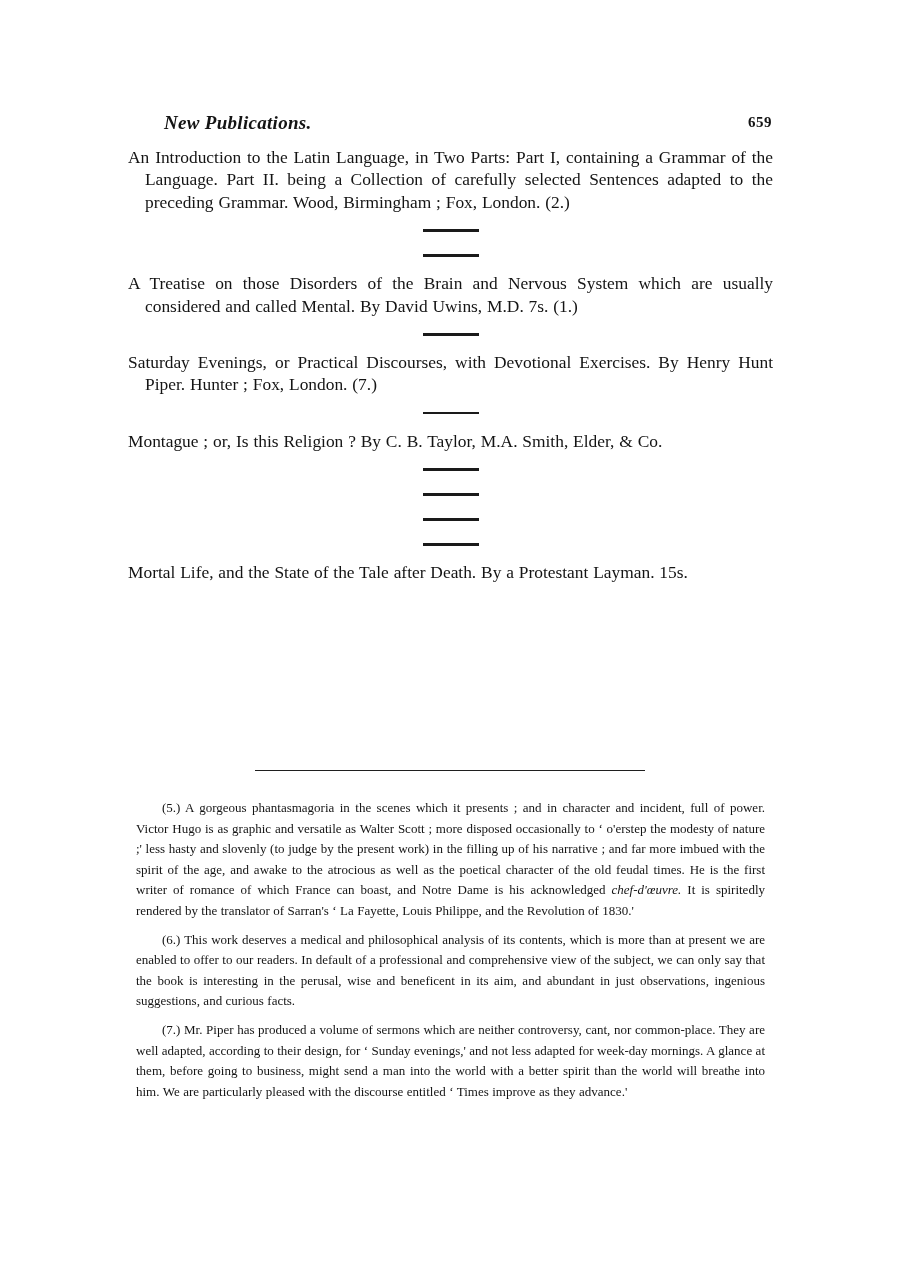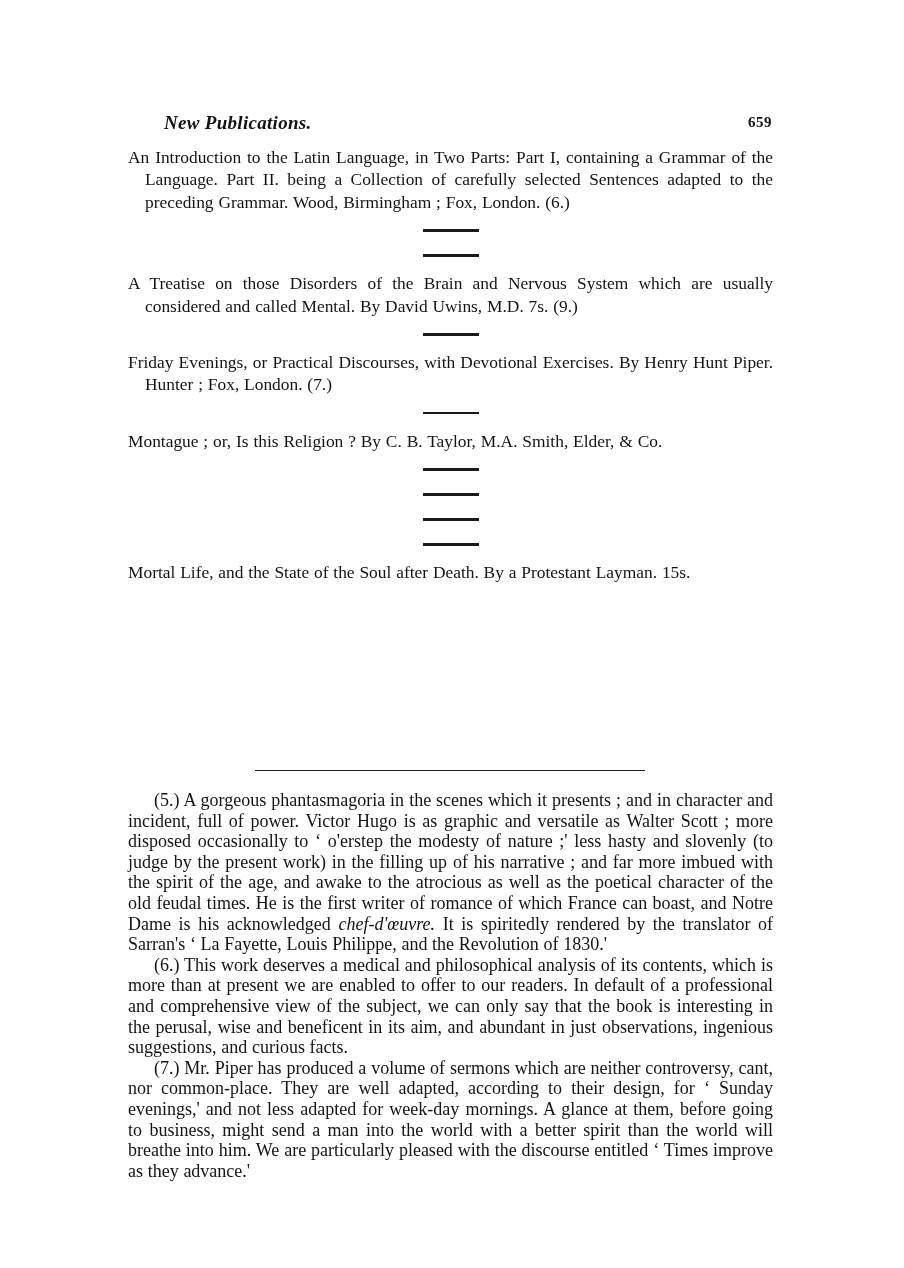--- a/index.html
+++ b/index.html
@@ -95,65 +95,65 @@
   }
 
   
   .notes {
     position: absolute;
     left: 128px;
     top: 790px;
     width: 645px;
   }
   .note-par {
-    font-size: 18px;
+    font-size: 13px;
     line-height: 20.6px;
     text-align: justify;
     text-align-last: left;
     text-indent: 26px;
-    margin: 0;
+    margin: 8px;
     word-spacing: 0.2px;
   }
   .note-par em {
     font-style: italic;
   }
 </style>
 </head>
 <body>
 
 <div class="page">
 
   <div class="running-head">
     <div class="head-title">New Publications.</div>
     <div class="head-folio">659</div>
   </div>
 
   <div class="pub-list">
 
-    <p class="pub-entry">An Introduction to the Latin Language, in Two Parts: Part I, containing a Grammar of the Language.   Part II. being a Collection of carefully selected Sentences adapted to the preceding Grammar. Wood, Birmingham ; Fox, London.   (6.)</p>
+    <p class="pub-entry">An Introduction to the Latin Language, in Two Parts: Part I, containing a Grammar of the Language.   Part II. being a Collection of carefully selected Sentences adapted to the preceding Grammar. Wood, Birmingham ; Fox, London.   (2.)</p>
     <div class="pub-sep"></div>
 
     <div class="pub-sep"></div>
 
-    <p class="pub-entry">A Treatise on those Disorders of the Brain and Nervous System which are usually considered and called Mental.   By David Uwins, M.D. 7s.   (9.)</p>
+    <p class="pub-entry">A Treatise on those Disorders of the Brain and Nervous System which are usually considered and called Mental.   By David Uwins, M.D. 7s.   (1.)</p>
     <div class="pub-sep"></div>
 
-    <p class="pub-entry">Friday Evenings, or Practical Discourses, with Devotional Exercises. By Henry Hunt Piper.   Hunter ; Fox, London.   (7.)</p>
+    <p class="pub-entry">Saturday Evenings, or Practical Discourses, with Devotional Exercises. By Henry Hunt Piper.   Hunter ; Fox, London.   (7.)</p>
     <div class="pub-sep"></div>
 
     <p class="pub-entry">Montague ; or, Is this Religion ? By C. B. Taylor, M.A.   Smith, Elder, &amp; Co.</p>
     <div class="pub-sep"></div>
 
     <div class="pub-sep"></div>
 
     <div class="pub-sep"></div>
 
     <div class="pub-sep"></div>
 
-    <p class="pub-entry">Mortal Life, and the State of the Soul after Death.   By a Protestant Layman.   15s.</p>
+    <p class="pub-entry">Mortal Life, and the State of the Tale after Death.   By a Protestant Layman.   15s.</p>
 
   </div>
 
   <div class="divider"></div>
 
   <div class="notes">
 
     <p class="note-par"><span>(5.) A gorgeous  phantasmagoria in the scenes which it presents ; and in character and incident, full of power.   Victor Hugo is as graphic and versatile as Walter Scott ; more disposed occasionally to ‘ o'erstep the modesty of nature ;' less hasty and slovenly (to judge by the present work) in the filling up of his narrative ; and far more imbued with the spirit of the age, and awake to the atrocious as well as the poetical character of the old feudal times.   He is the first writer of romance of which France can boast, and Notre Dame is his acknowledged </span><em>chef-d'œuvre.</em><span>   It is spiritedly rendered by the translator of Sarran's ‘ La Fayette, Louis Philippe, and the Revolution of 1830.'</span></p>
 
     <p class="note-par">(6.) This work deserves a medical and philosophical analysis of its contents, which is more than at present we are enabled to offer to our readers. In default of a professional and comprehensive view of the subject, we can only say that the book is interesting in the perusal, wise and beneficent in its aim, and abundant in just observations, ingenious suggestions, and curious facts.</p>

